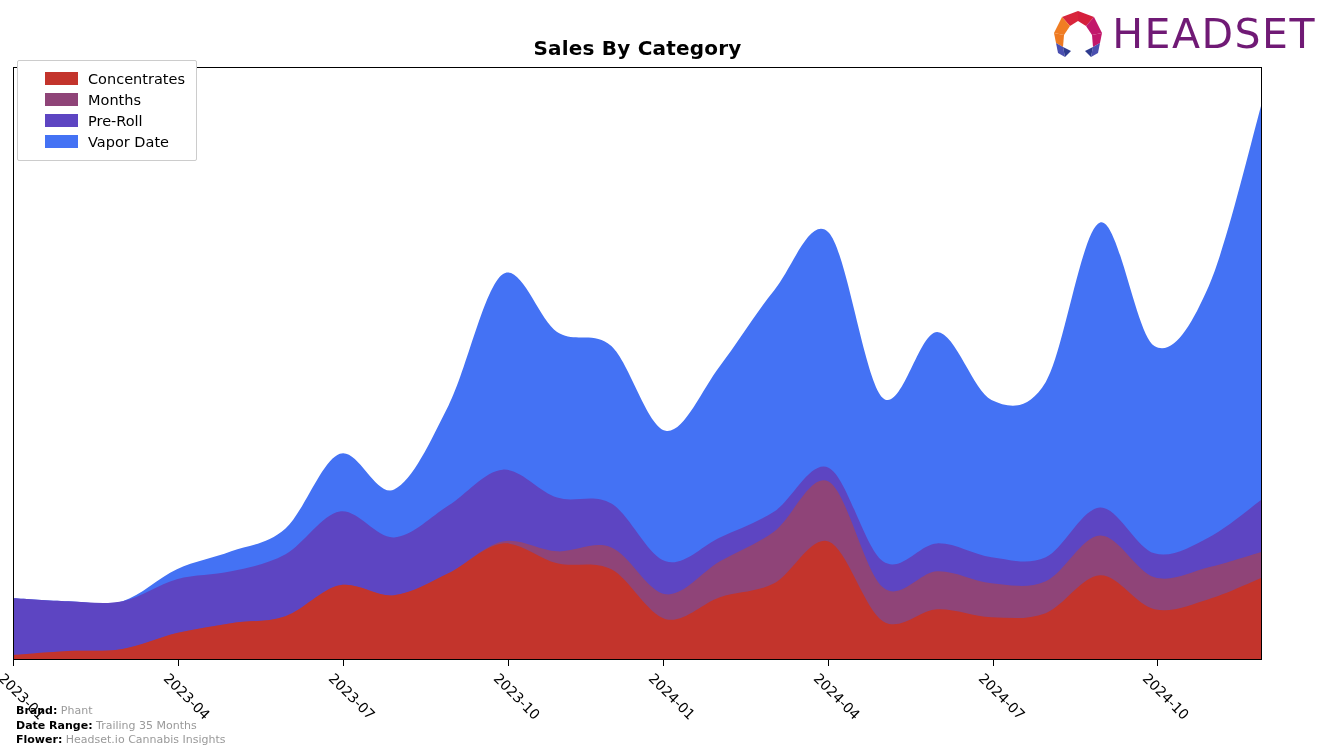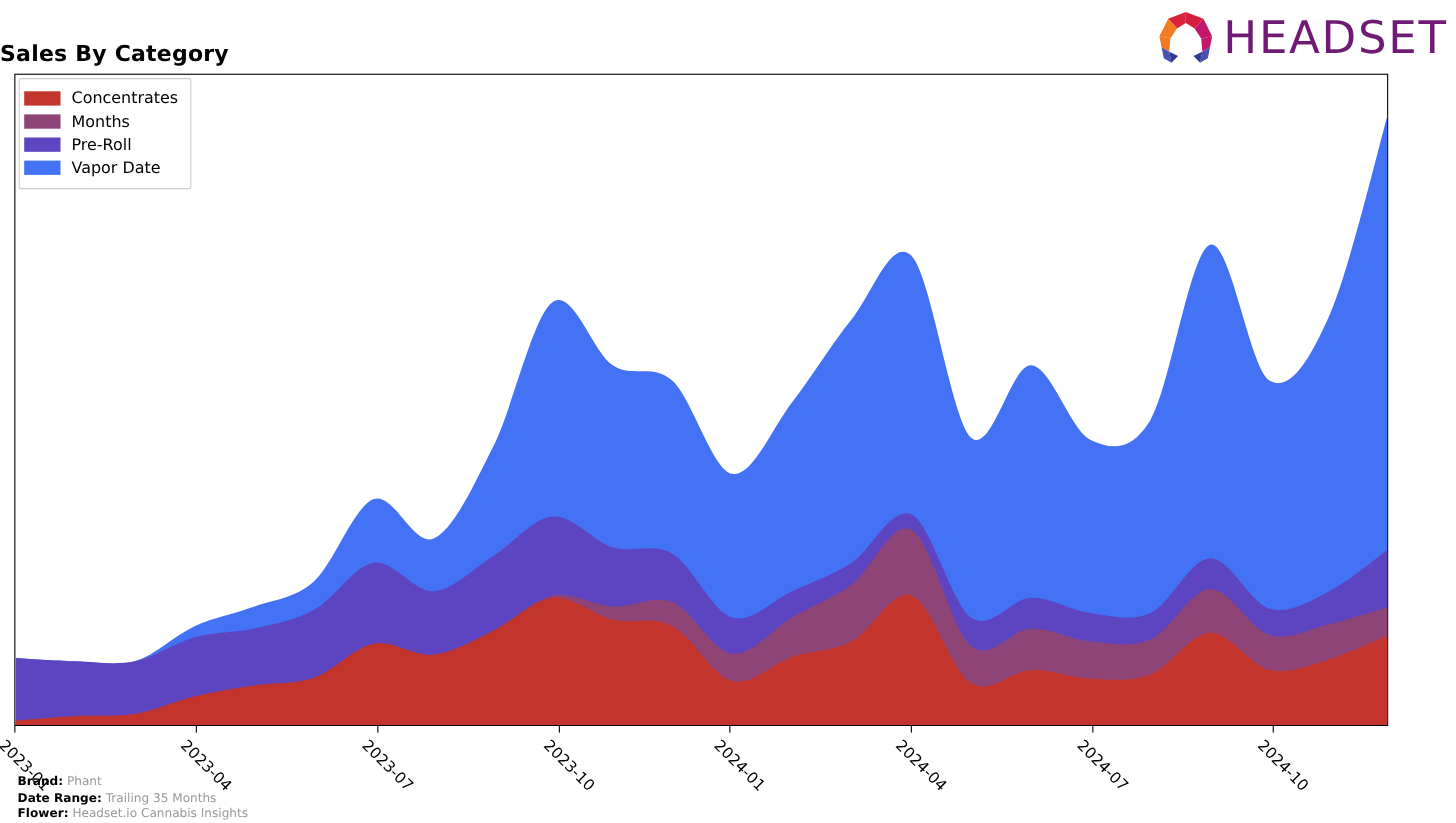--- a/index.html
+++ b/index.html
@@ -14,20 +14,21 @@
     font-family: "DejaVu Sans", "Liberation Sans", sans-serif;
     overflow: hidden;
   }
 
   
   #chart-title {
     position: absolute;
     left: 0;
     top: 36px;
     width: 1275px;
+    text-align: center;
     font-size: 20px;
     font-weight: bold;
     color: #000000;
     letter-spacing: 0.2px;
   }
 
   #brand-logo {
     position: absolute;
     right: 8px;
     top: 8px;
@@ -57,25 +58,25 @@
     box-sizing: border-box;
     overflow: hidden;
     background: #ffffff;
   }
   #plot-svg { position:absolute; left:0; top:0; width:1249px; height:593px; display:block; }
 
   
   #legend {
     position: absolute;
     left: 17px;
-    top: 71px;
+    top: 60px;
     background: #ffffff;
     border: 1px solid #cccccc;
     border-radius: 2px;
-    padding: 7px 11px 8px 4px;
+    padding: 7px 11px 8px 27px;
     z-index: 5;
   }
   .legend-row {
     display: flex;
     align-items: center;
     height: 21px;
   }
   .legend-swatch {
     width: 33px;
     height: 13px;

